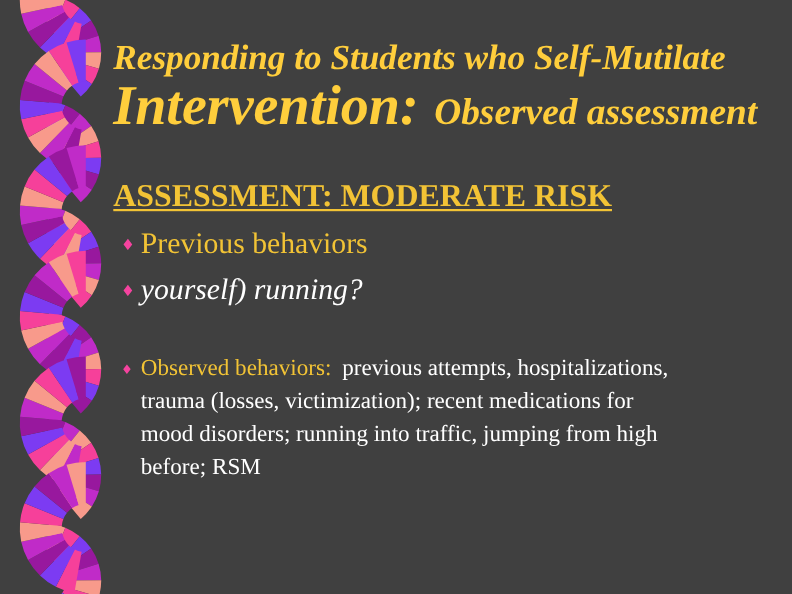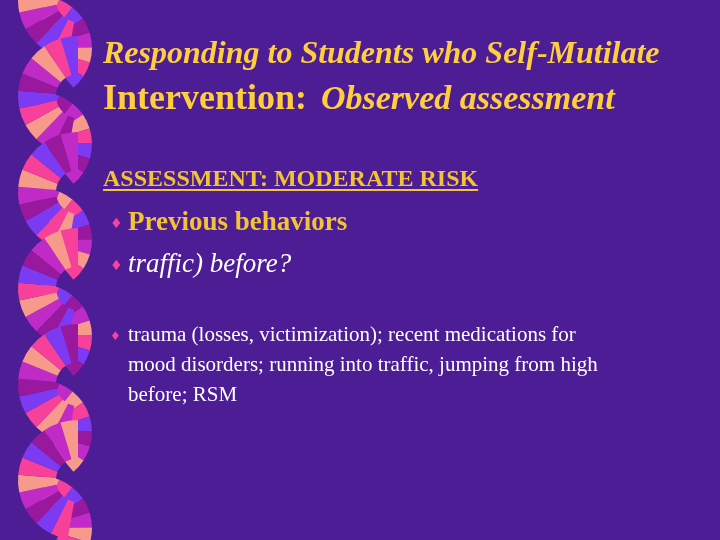--- a/index.html
+++ b/index.html
@@ -1,55 +1,55 @@
 <!DOCTYPE html>
 <html><head>
 <meta charset="utf-8">
 <style>
   html,body{margin:0;padding:0;background:#222;}
   .slide{
     position:relative;
     width:720px;height:540px;
-    background:#4c1d95;
+    background:#404040;
     overflow:hidden;
     font-family:"Liberation Serif", serif;
   }
   .ribbon{position:absolute;left:0;top:0;width:110px;height:540px;}
   .title-line1{
     position:absolute;left:103px;top:33px;width:600px;
     font-size:32px;line-height:38px;font-weight:bold;font-style:italic;
     color:#FFCE3C;white-space:nowrap;
   }
   .title-line2{
     position:absolute;left:103px;top:71px;width:610px;
     line-height:52px;color:#FFCE3C;white-space:nowrap;
   }
-  .title-emphasis{font-size:36px;font-weight:bold;}
+  .title-emphasis{font-size:51px;font-weight:bold;font-style:italic;}
   .title-rest{font-size:34px;font-weight:bold;font-style:italic;margin-left:14px;}
   .heading{
     position:absolute;left:103px;top:163px;width:600px;
-    font-size:24px;line-height:31px;font-weight:bold;color:#F2C335;
+    font-size:29px;line-height:31px;font-weight:bold;color:#F2C335;
     text-decoration:underline;text-decoration-thickness:2px;text-underline-offset:3px;
     white-space:nowrap;
   }
   .bullet{position:absolute;left:103px;width:600px;}
   .bullet .marker{
     position:absolute;left:7px;top:12px;
     font-size:14px;line-height:1;color:#F5439F;
     font-family:"DejaVu Sans", sans-serif;
   }
   .bullet .btext{margin-left:25px;}
   .b1{top:204px;}
   .b1 .btext{font-size:27px;line-height:35px;}
   .b2{top:246px;}
   .b2 .btext{font-size:27px;line-height:35px;}
   .b3{top:319px;}
   .b3 .btext{font-size:21px;line-height:30px;}
   .b3 .marker{top:11px;font-size:12px;}
-  .gold-lead{font-weight:bold;color:#F2C335;text-align:center;}
+  .gold-lead{font-weight:normal;color:#F2C335;text-align:center;}
   .gold-lead.u{text-decoration:underline;text-decoration-thickness:2px;text-underline-offset:3px;}
   .white-it{color:#FFFFFF;font-style:italic;}
   .white-reg{color:#FFFFFF;}
   .lead-gap{margin-right:10px;}
   .line{white-space:nowrap;}
 </style>
 </head>
 <body>
 
 <div class="slide">
@@ -179,29 +179,32 @@
       <div class="line">
         <span class="gold-lead">Previous behaviors</span>
       </div>
     </div>
   </div>
 
   <div class="bullet b2">
     <span class="marker">♦</span>
     <div class="btext">
       <div class="line">
-        <span class="white-it">traffic) before?</span>
+        <span class="white-it">yourself) running?</span>
       </div>
     </div>
   </div>
 
   <div class="bullet b3">
     <span class="marker">♦</span>
     <div class="btext">
       <div class="line">
+        <span class="gold-lead lead-gap">Observed behaviors:</span><span class="white-reg">previous attempts, hospitalizations,</span>
+      </div>
+      <div class="line">
         <span class="white-reg">trauma (losses, victimization); recent medications for</span>
       </div>
       <div class="line">
         <span class="white-reg">mood disorders; running into traffic, jumping from high</span>
       </div>
       <div class="line">
         <span class="white-reg">before; RSM</span>
       </div>
     </div>
   </div>

